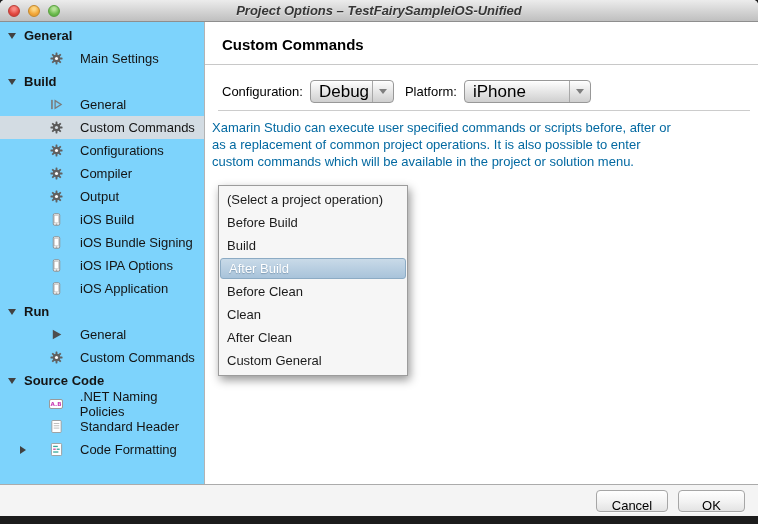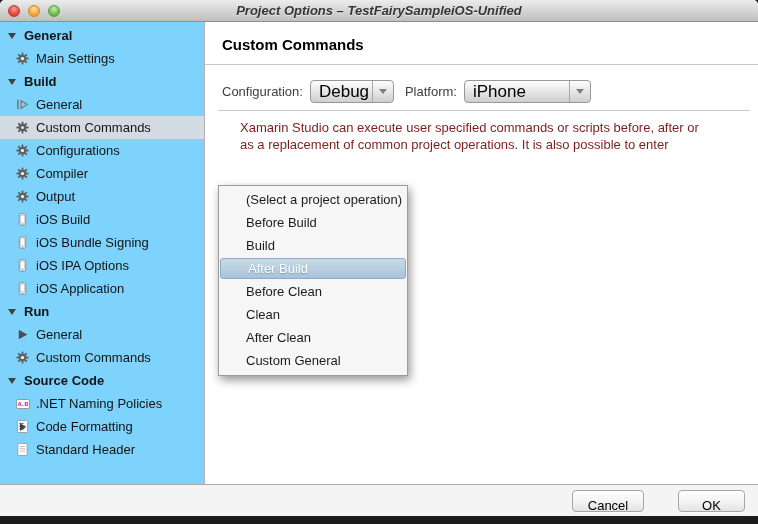--- a/index.html
+++ b/index.html
@@ -17,59 +17,59 @@
   .light.green { background:radial-gradient(circle at 50% 30%, #b5e298 15%, #6cbb4e 60%, #51a13a); border:1px solid #59a03f; }
   .title { width:100%; text-align:center; font-size:13px; font-weight:bold; color:#363636; text-shadow:0 1px 0 rgba(255,255,255,.55);font-style:italic; }
 
   
   .bodyrow { flex:0 0 462px; display:flex; background:#fff; }
 
   
   .sidebar { width:205px; flex:0 0 205px; border-right:1px solid #b3b3b3; background:#7dd3fc; padding-top:2px; }
   .srow { height:23px; display:flex; align-items:center; font-size:13px; color:#141414; position:relative; }
   .srow.header { padding-left:8px; font-weight:bold; gap:8px; }
-  .srow.child { padding-left:15px; gap:6px; }
+  .srow.child { padding-left:49px; gap:16px; }
   .srow.selected { background:#d3dce3; }
   .disc-down { width:0; height:0; border-left:4px solid transparent; border-right:4px solid transparent; border-top:6px solid #414141; }
   .disc-right { position:absolute; left:20px; top:8px; width:0; height:0; border-top:4px solid transparent; border-bottom:4px solid transparent; border-left:6px solid #414141; }
   .sicon { width:15px; height:15px; display:inline-flex; align-items:center; justify-content:center; }
 
   
   .content { flex:1; position:relative; background:#fff; }
   .content-title { margin:14px 0 0 17px; font-size:15px; font-weight:bold; color:#000; }
   .hdivider { margin-top:11px; height:0; border-top:1px solid #c8c8c8; }
   .config-row { margin:15px 0 0 17px; display:flex; align-items:center; height:23px; }
-  .field-label { font-size:13px; color:#404040; margin-right:7px; }
+  .field-label { font-size:13px; color:#000000; margin-right:7px; }
   .field-label.second { margin-left:11px; }
   .combo { height:23px; display:inline-flex; align-items:stretch; border:1px solid #989898; border-radius:4px;
     background:linear-gradient(#fefefe,#e4e4e4 55%,#cfcfcf); box-shadow:inset 0 1px 0 #fff; }
   .combo .val { font-size:17px; color:#000; line-height:21px; padding:0 8px; }
   .combo.debug .val { width:61px; }
   .combo.platform .val { width:104px; }
   .combo .arrowbox { width:21px; border-left:1px solid #a8a8a8; display:flex; align-items:center; justify-content:center; }
   .combo-arrow { width:0; height:0; border-left:4px solid transparent; border-right:4px solid transparent; border-top:5px solid #7e7e7e; }
   .hdivider2 { margin:7px 8px 0 13px; border-top:1px solid #cccccc; }
-  .description { margin:8px 0 0 35px; font-size:13px; color:#7f1d1d; line-height:17px; }
+  .description { margin:8px 0 0 7px; font-size:13px; color:#0369a1; line-height:17px; }
 
   
   .opmenu { position:absolute; left:13px; top:163px; width:190px; background:#f6f6f6;
     border:1px solid #9c9c9c; box-shadow:2px 4px 9px rgba(0,0,0,.42); padding:2px 0 3px 0; }
-  .opmenu .mitem { height:23px; line-height:23px; padding-left:27px; font-size:13px; color:#1c1c1c; }
+  .opmenu .mitem { height:23px; line-height:23px; padding-left:8px; font-size:13px; color:#1c1c1c; }
   .opmenu .mitem.selected { margin:1px 1px; height:21px; line-height:20px; border-radius:3px;
     background:linear-gradient(#c9daе8,#a8c3da); background:linear-gradient(#c9dae8,#a8c3da);
     border:1px solid #8cabc4; color:#fff; text-shadow:0 1px 1px rgba(90,120,150,.55); }
 
   
   .footer { flex:0 0 32px; background:#f4f4f4; border-top:1px solid #ababab;
     display:flex; align-items:center; justify-content:flex-end; gap:10px; padding-right:13px; }
   .btn { height:22px; min-width:72px; padding:7px 14px; font-size:13px; color:#000;
     font-family:"Liberation Sans","DejaVu Sans",sans-serif;
     border:1px solid #a6a6a6; border-radius:4px;
     background:linear-gradient(#ffffff,#f2f2f2 55%,#e3e3e3); box-shadow:0 1px 0 rgba(255,255,255,.7); }
-  .btn.ok { min-width:67px;margin-left:24px; }
+  .btn.ok { min-width:67px; }
   .bottom-strip { flex:1 1 auto; background:#1c1c1c; }
 </style>
 </head>
 <body>
 
 <div class="window">
 
   <div class="titlebar">
     <div class="traffic">
       <span class="light red"></span>
@@ -252,42 +252,42 @@
       <div class="srow child">
         <span class="sicon">
             <svg viewBox="0 0 14 14" width="14" height="14">
               <rect x="0.5" y="2.5" width="13" height="9" rx="1.5" fill="#fff" stroke="#9a9a9a"></rect>
               <text x="7" y="9.3" font-size="5.6" font-weight="bold" fill="#c83cb4" text-anchor="middle" font-family="DejaVu Sans, sans-serif">A.B</text>
             </svg>
           </span>
         <span>.NET Naming Policies</span>
       </div>
       <div class="srow child">
+        <span class="sicon">
+            <svg viewBox="0 0 14 14" width="13" height="13">
+              <rect x="2" y="0.5" width="10" height="13" rx="1" fill="#fff" stroke="#9a9a9a"></rect>
+              <rect x="4" y="3.2" width="6" height="1" fill="#b9b9b9"></rect>
+              <rect x="4" y="5.7" width="6" height="1" fill="#b9b9b9"></rect>
+              <rect x="4" y="8.2" width="6" height="1" fill="#b9b9b9"></rect>
+            </svg>
+          </span>
+        <span>Standard Header</span>
+      </div>
+      <div class="srow child">
         <span class="disc-right"></span>
         <span class="sicon">
             <svg viewBox="0 0 14 14" width="13" height="13">
               <rect x="1.5" y="0.5" width="11" height="13" rx="1" fill="#fff" stroke="#9a9a9a"></rect>
               <rect x="3.4" y="3" width="5" height="1.4" fill="#35a79c"></rect>
               <rect x="3.4" y="6" width="2.8" height="1.4" fill="#d04ba0"></rect>
               <rect x="7.2" y="6" width="3.2" height="1.4" fill="#35a79c"></rect>
               <rect x="3.4" y="9" width="5.6" height="1.4" fill="#35a79c"></rect>
             </svg>
           </span>
         <span>Code Formatting</span>
-      </div>
-      <div class="srow child">
-        <span class="sicon">
-            <svg viewBox="0 0 14 14" width="13" height="13">
-              <rect x="2" y="0.5" width="10" height="13" rx="1" fill="#fff" stroke="#9a9a9a"></rect>
-              <rect x="4" y="3.2" width="6" height="1" fill="#b9b9b9"></rect>
-              <rect x="4" y="5.7" width="6" height="1" fill="#b9b9b9"></rect>
-              <rect x="4" y="8.2" width="6" height="1" fill="#b9b9b9"></rect>
-            </svg>
-          </span>
-        <span>Standard Header</span>
       </div>
     </div>
 
     <div class="content">
       <div class="content-title">Custom Commands</div>
       <div class="hdivider"></div>
 
       <div class="config-row">
         <span class="field-label">Configuration:</span>
         <div class="combo debug">
@@ -303,20 +303,21 @@
               <span class="combo-arrow"></span>
             </span>
         </div>
       </div>
 
       <div class="hdivider2"></div>
 
       <div class="description">
         <div>Xamarin Studio can execute user specified commands or scripts before, after or</div>
         <div>as a replacement of common project operations. It is also possible to enter</div>
+        <div>custom commands which will be available in the project or solution menu.</div>
       </div>
 
       <div class="opmenu">
         <div class="mitem">(Select a project operation)</div>
         <div class="mitem">Before Build</div>
         <div class="mitem">Build</div>
         <div class="mitem selected">After Build</div>
         <div class="mitem">Before Clean</div>
         <div class="mitem">Clean</div>
         <div class="mitem">After Clean</div>

